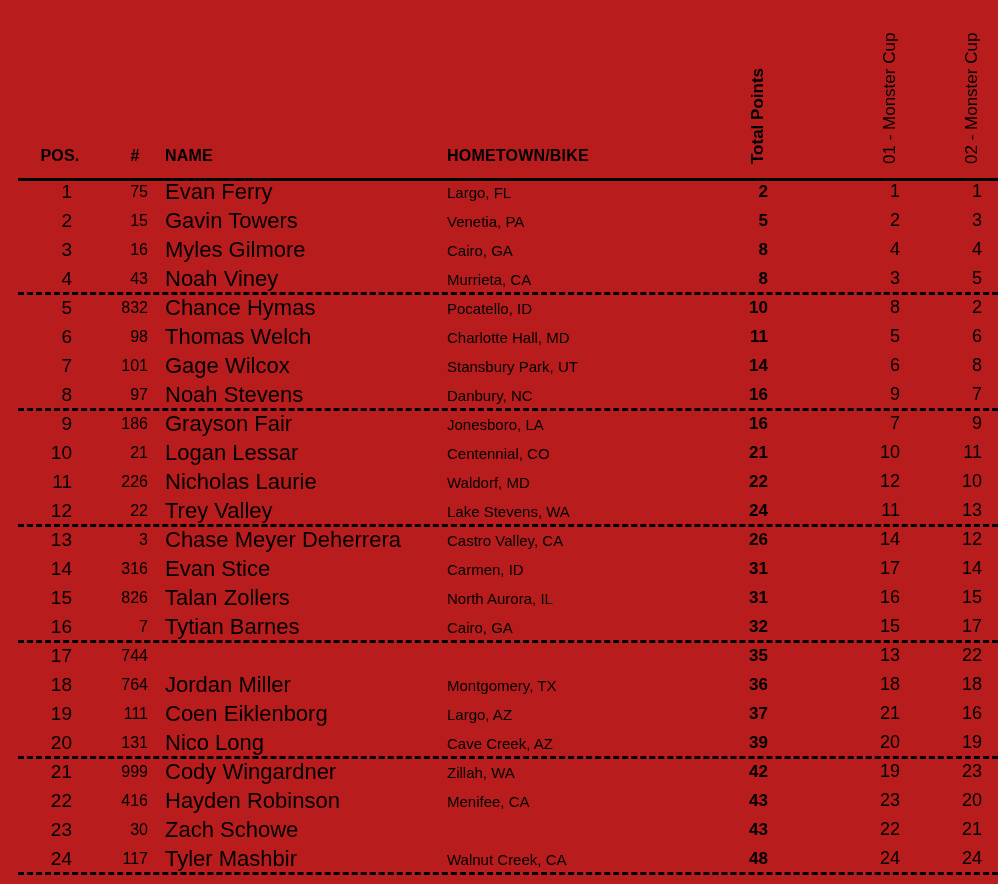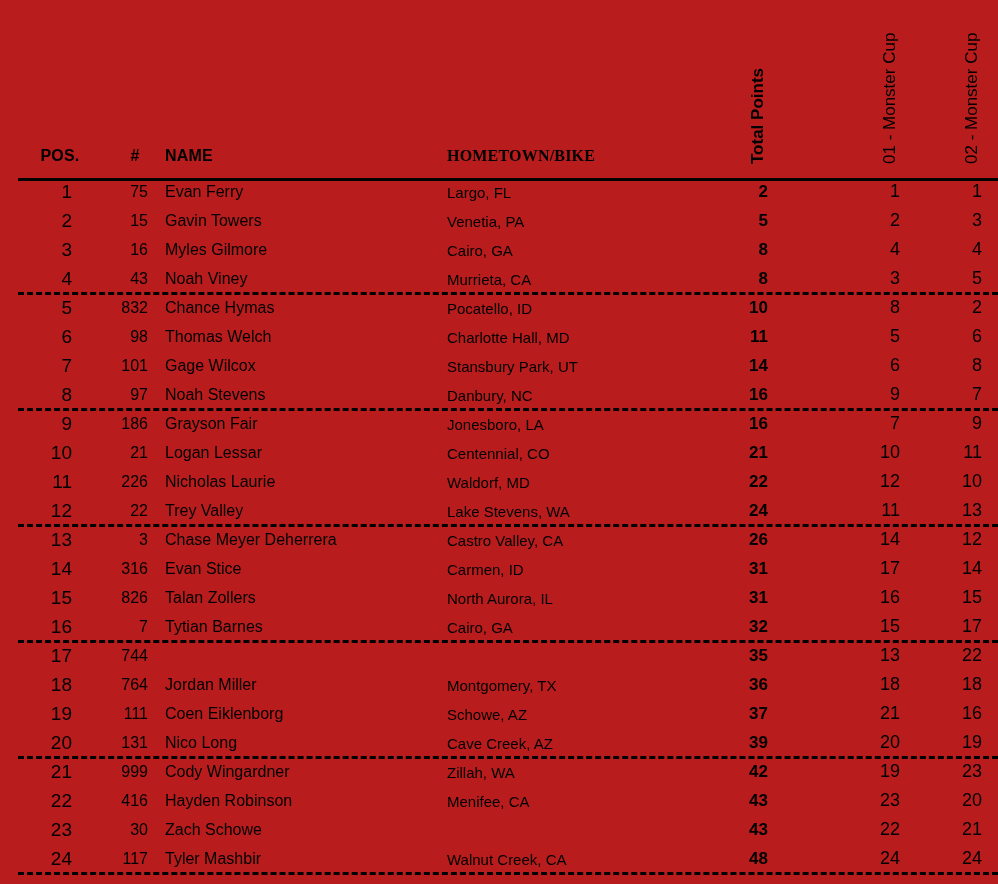--- a/index.html
+++ b/index.html
@@ -34,21 +34,21 @@
   .col-head {
     position: absolute;
     font-weight: bold;
     font-size: 16px;
     letter-spacing: 0.2px;
     white-space: nowrap;
   }
   .head-pos  { left: 30px;  top: 147px; width: 60px; text-align: center; }
   .head-num  { left: 118px; top: 147px; width: 34px; text-align: center; }
   .head-name { left: 165px; top: 147px; }
-  .head-town { left: 447px; top: 147px; font-family: Liberation Serif, serif; }
+  .head-town { left: 447px; top: 147px; }
 
   
   .vhead {
     position: absolute;
     bottom: 14px;
     transform-origin: left bottom;
     transform: rotate(-90deg);
     white-space: nowrap;
     font-size: 17px;
     line-height: 1;
@@ -81,21 +81,21 @@
   .cell {
     position: absolute;
     top: 0;
     height: 29px;
     line-height: 27px;
     white-space: nowrap;
     overflow: hidden;
   }
   .c-pos   { left: 18px;  width: 54px;  text-align: right; font-size: 19px; }
   .c-num   { left: 78px;  width: 70px;  text-align: right; font-size: 16px; }
-  .c-name  { left: 165px; width: 280px; text-align: left;  font-size: 16px; }
+  .c-name  { left: 165px; width: 280px; text-align: left;  font-size: 22px; }
   .c-town  { left: 447px; width: 270px; text-align: left;  font-size: 15px; line-height: 29px; }
   .c-total { left: 700px; width: 68px;  text-align: right; font-size: 17px; font-weight: bold; }
   .c-r1    { left: 838px; width: 62px;  text-align: right; font-size: 18px; }
   .c-r2    { left: 920px; width: 62px;  text-align: right; font-size: 18px; }
 
   .row-sep {
     position: absolute;
     left: 18px;
     right: 0;
     bottom: -1px;
@@ -284,21 +284,21 @@
         <div class="cell c-name">Jordan Miller</div>
         <div class="cell c-town">Montgomery, TX</div>
         <div class="cell c-total">36</div>
         <div class="cell c-r1">18</div>
         <div class="cell c-r2">18</div>
       </div>
       <div class="row">
         <div class="cell c-pos">19</div>
         <div class="cell c-num">111</div>
         <div class="cell c-name">Coen Eiklenborg</div>
-        <div class="cell c-town">Schowe, AZ</div>
+        <div class="cell c-town">Largo, AZ</div>
         <div class="cell c-total">37</div>
         <div class="cell c-r1">21</div>
         <div class="cell c-r2">16</div>
       </div>
       <div class="row">
         <div class="cell c-pos">20</div>
         <div class="cell c-num">131</div>
         <div class="cell c-name">Nico Long</div>
         <div class="cell c-town">Cave Creek, AZ</div>
         <div class="cell c-total">39</div>

